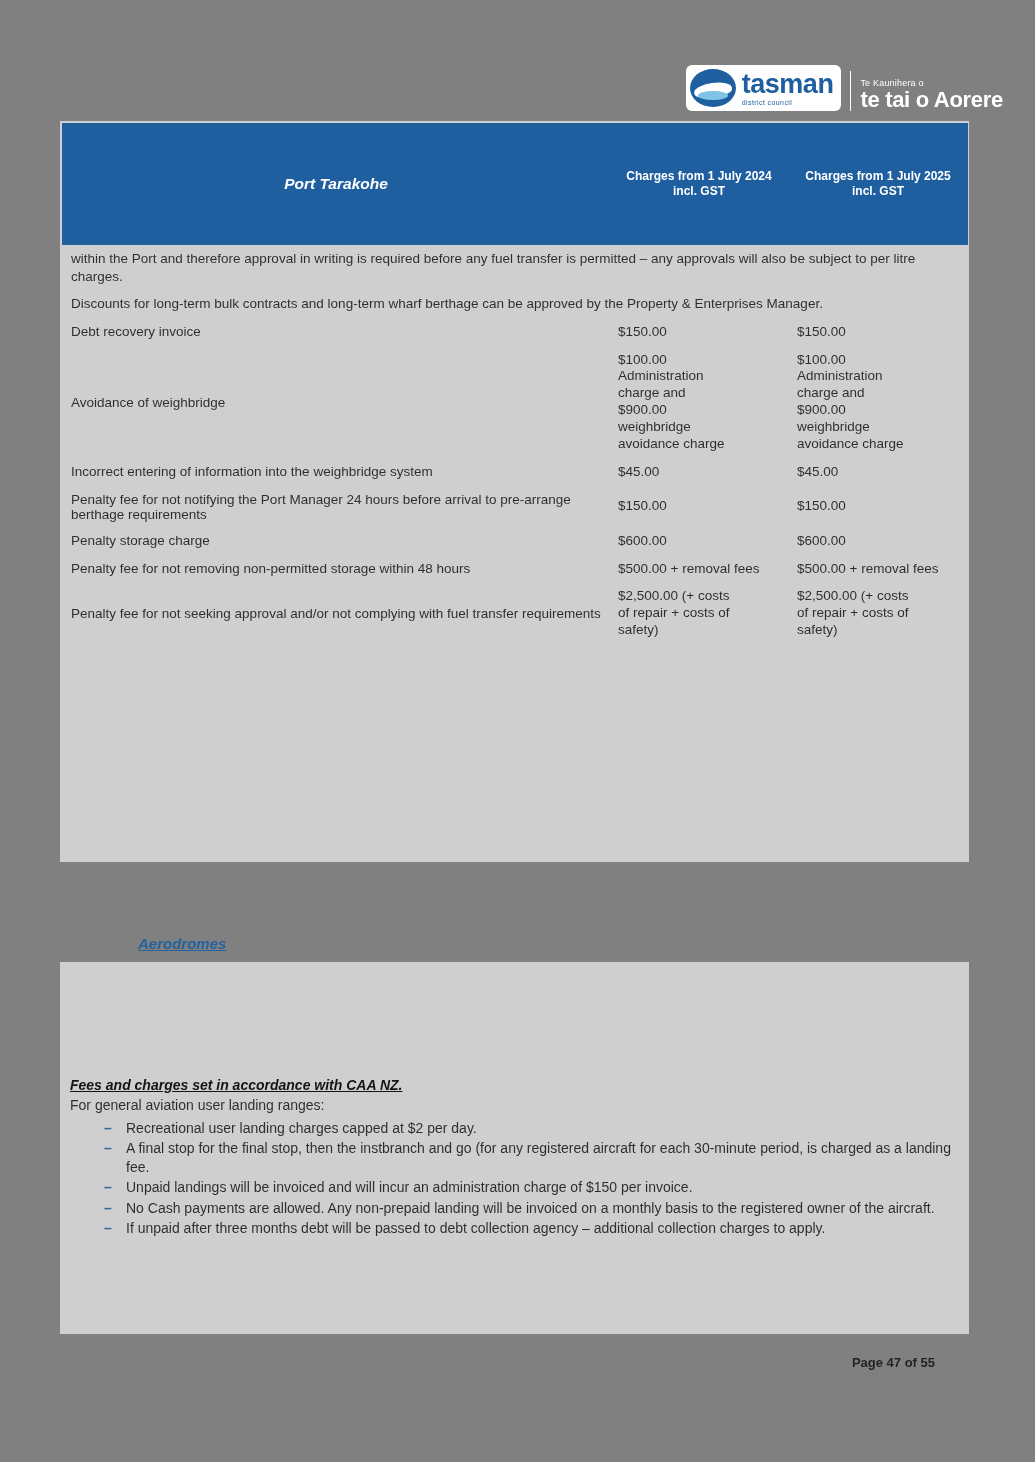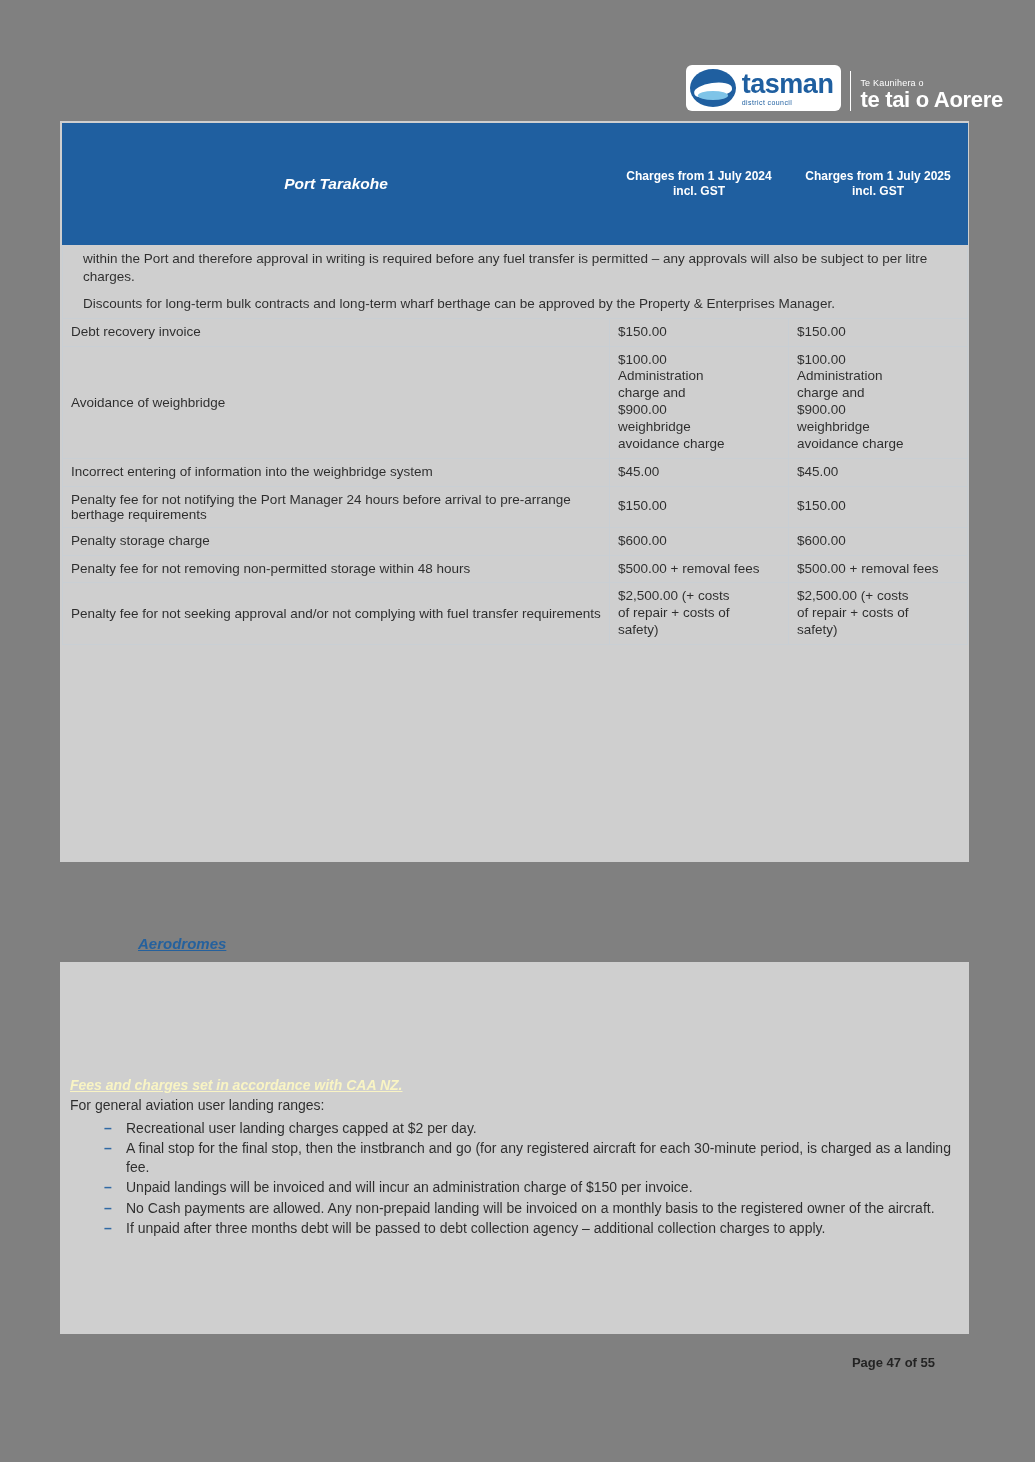--- a/index.html
+++ b/index.html
@@ -148,21 +148,21 @@
   .fuzzy {
     filter: blur(0.45px);
     opacity: 0.93;
   }
   .fuzzy-strong {
     filter: blur(0.6px);
     opacity: 0.9;
   }
 
   .para-cell p {
-    margin: 0 0 10px 12px;
+    margin: 0 0 10px 0;
     line-height: 1.3;
   }
   .para-cell p:last-child { margin-bottom: 0; }
 
   .cell-lines span { display: block; line-height: 1.25; }
 
   
   .section-heading {
     position: absolute;
     left: 138px;
@@ -181,21 +181,21 @@
     top: 1076px;
     width: 890px;
     font-size: 14px;
     color: #1c1c1c;
     line-height: 1.35;
   }
   .body-text .lead {
     font-weight: bold;
     font-style: italic;
     text-decoration: underline;
-    color: #fef9c3;
+    color: #000000;
     display: block;
   }
   .body-text .sub {
     display: block;
     margin-top: 1px;
   }
   .bullets {
     margin: 4px 0 0 0;
     padding-left: 56px;
     list-style: none;

